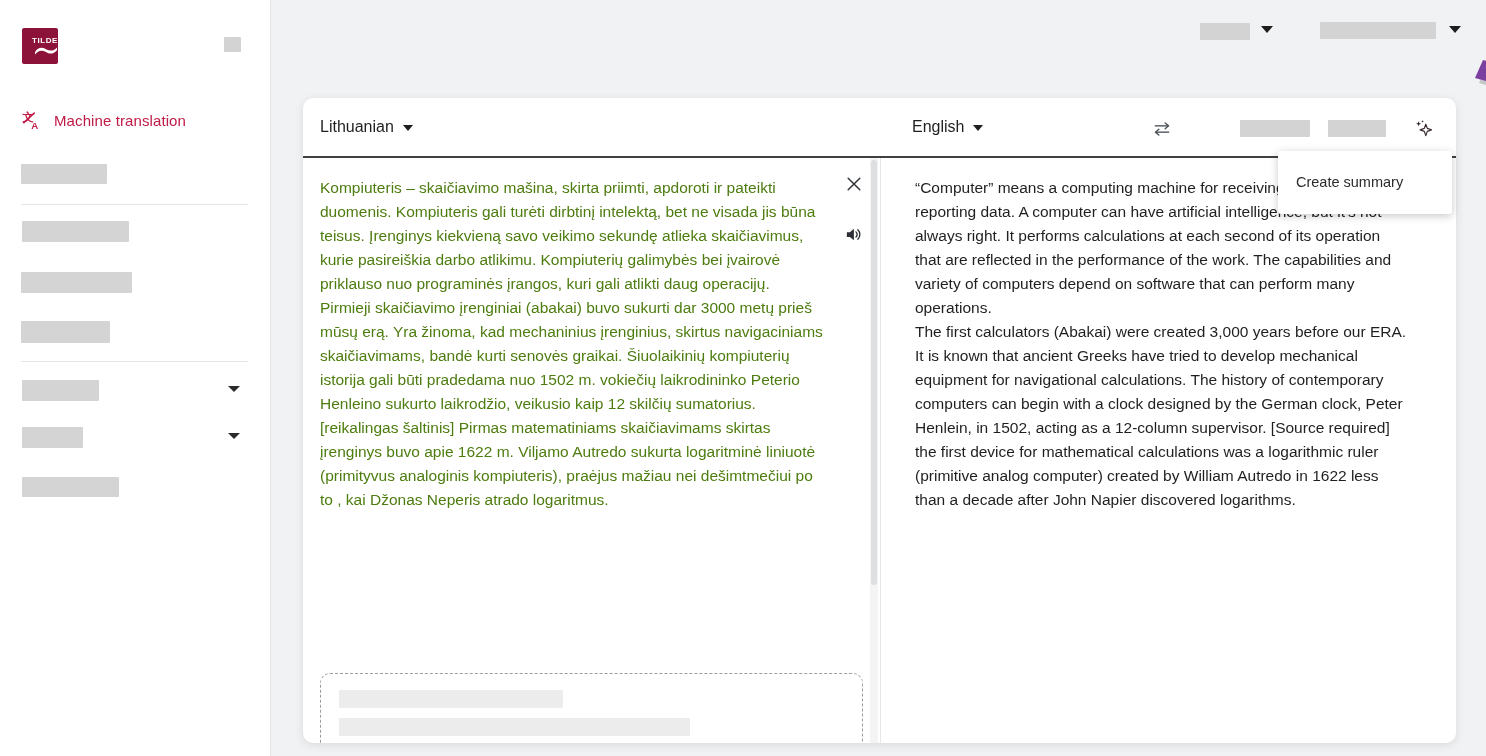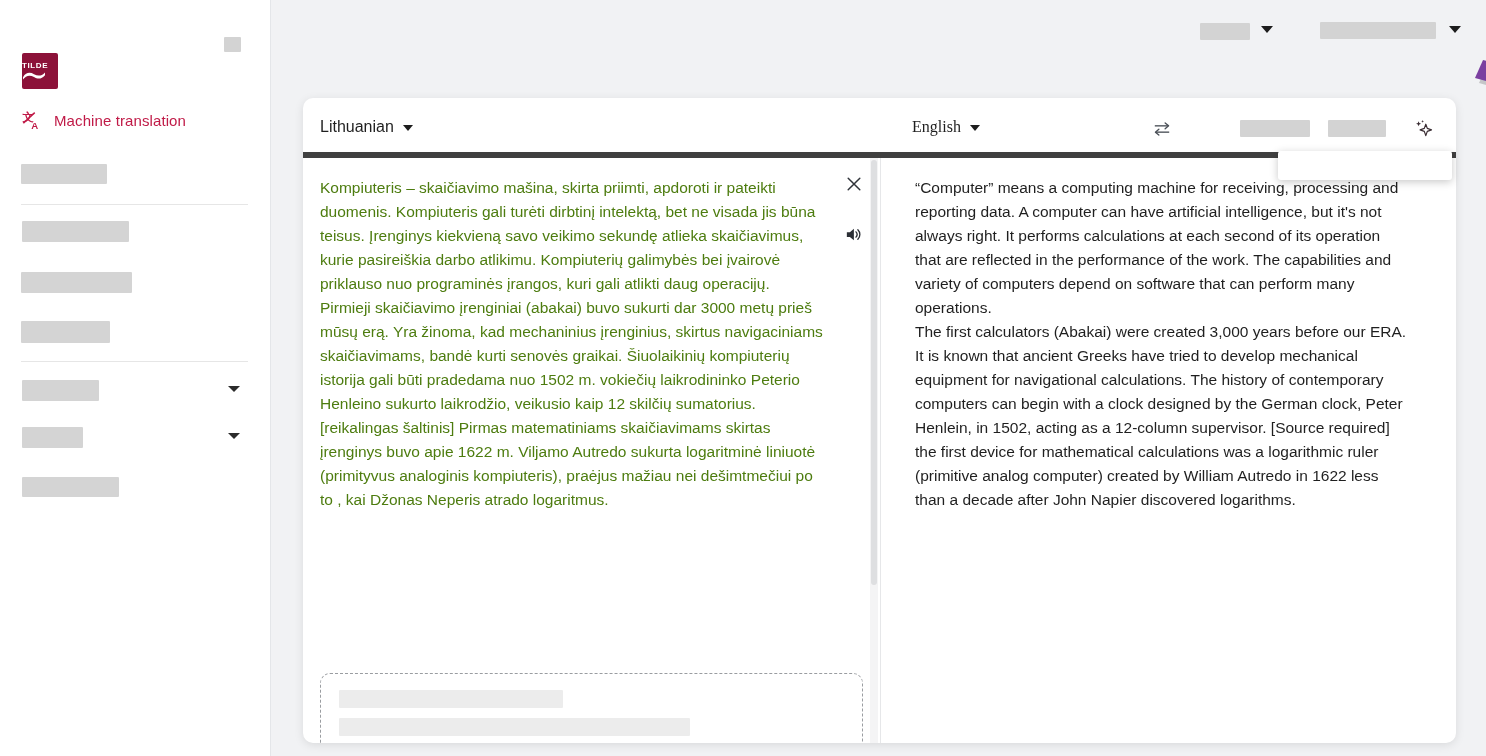--- a/index.html
+++ b/index.html
@@ -30,23 +30,22 @@
   }
 
   .logo-box {
     position: absolute;
     left: 22px; top: 28px;
     width: 36px; height: 36px;
     background: #8c1239;
     border-radius: 2px;
     display: flex;
     flex-direction: column;
-    align-items: flex-start;
+    align-items: flex-end;
     justify-content: center;
-    margin-top: 25px;
   }
   .logo-word {
     color: #ffffff;
     font-size: 8px;
     letter-spacing: 0.6px;
     font-weight: 700;
     line-height: 1;
     margin-bottom: 1px;
   }
   .logo-wave { display: block; }
@@ -119,21 +118,21 @@
     width: 1153px; height: 645px;
     background: #ffffff;
     border-radius: 10px;
     box-shadow: 0 2px 10px rgba(0,0,0,0.10);
     overflow: visible;
   }
 
   .card-head {
     position: relative;
     height: 60px;
-    border-bottom: 6px solid #404040;
+    border-bottom: 2px solid #404040;
   }
   .card-split {
     position: absolute;
     left: 577px; top: 60px;
     width: 1px; height: 585px;
     background: #e6e7e9;
   }
 
   .lang-select {
     position: absolute;
@@ -334,21 +333,21 @@
 
         <div class="swap-btn">
           <svg width="20" height="18" viewBox="0 0 22 20">
             <path d="M3 6.5 H18" stroke="#4a4f57" stroke-width="1.5" fill="none"></path>
             <path d="M14.5 3.3 L18.3 6.5 L14.5 9.7" stroke="#4a4f57" stroke-width="1.5" fill="none" stroke-linejoin="round" stroke-linecap="round"></path>
             <path d="M19 13.5 H4" stroke="#4a4f57" stroke-width="1.5" fill="none"></path>
             <path d="M7.5 10.3 L3.7 13.5 L7.5 16.7" stroke="#4a4f57" stroke-width="1.5" fill="none" stroke-linejoin="round" stroke-linecap="round"></path>
           </svg>
         </div>
 
-        <div class="lang-select" style="left:609px;font-family:Liberation Serif, serif;">
+        <div class="lang-select" style="left:609px;">
           <span class="lang-label">English</span>
           <span class="lang-caret"></span>
         </div>
 
         <div class="head-ph" style="left:937px; top:22px; width:70px; height:17px;"></div>
         <div class="head-ph" style="left:1025px; top:22px; width:58px; height:17px;"></div>
 
         <div class="sparkle-btn">
           <svg width="24" height="24" viewBox="0 0 24 24">
             <path d="M14.8 7.2 L16.3 11.4 L20.5 12.9 L16.3 14.4 L14.8 18.6 L13.3 14.4 L9.1 12.9 L13.3 11.4 Z" fill="none" stroke="#3a2d33" stroke-width="1.2" stroke-linejoin="round"></path>
@@ -388,20 +387,21 @@
         </div>
 
       </div>
 
       <div class="panel-tgt">
         <div class="tgt-text">“Computer” means a computing machine for receiving, processing and reporting data. A computer can have artificial intelligence, but it's not always right. It performs calculations at each second of its operation that are reflected in the performance of the work. The capabilities and variety of computers depend on software that can perform many operations.
 The first calculators (Abakai) were created 3,000 years before our ERA. It is known that ancient Greeks have tried to develop mechanical equipment for navigational calculations. The history of contemporary computers can begin with a clock designed by the German clock, Peter Henlein, in 1502, acting as a 12-column supervisor. [Source required] the first device for mathematical calculations was a logarithmic ruler (primitive analog computer) created by William Autredo in 1622 less than a decade after John Napier discovered logarithms.</div>
       </div>
 
       <div id="ai-menu">
+        <div class="menu-item">Create summary</div>
       </div>
     </section>
 
     <div id="arrow-annot">
       <svg width="250" height="95" viewBox="0 0 250 95">
         <g transform="translate(2,3)">
           <path d="M14 10 L206 62 L198 80 L6 28 Z" fill="#000" opacity="0.18"></path>
           <path d="M196 46 L232 72 L190 92 Z" fill="#000" opacity="0.18"></path>
         </g>
         <path d="M12 8 L204 60 L196 78 L4 26 Z" fill="#7b3fa0"></path>

